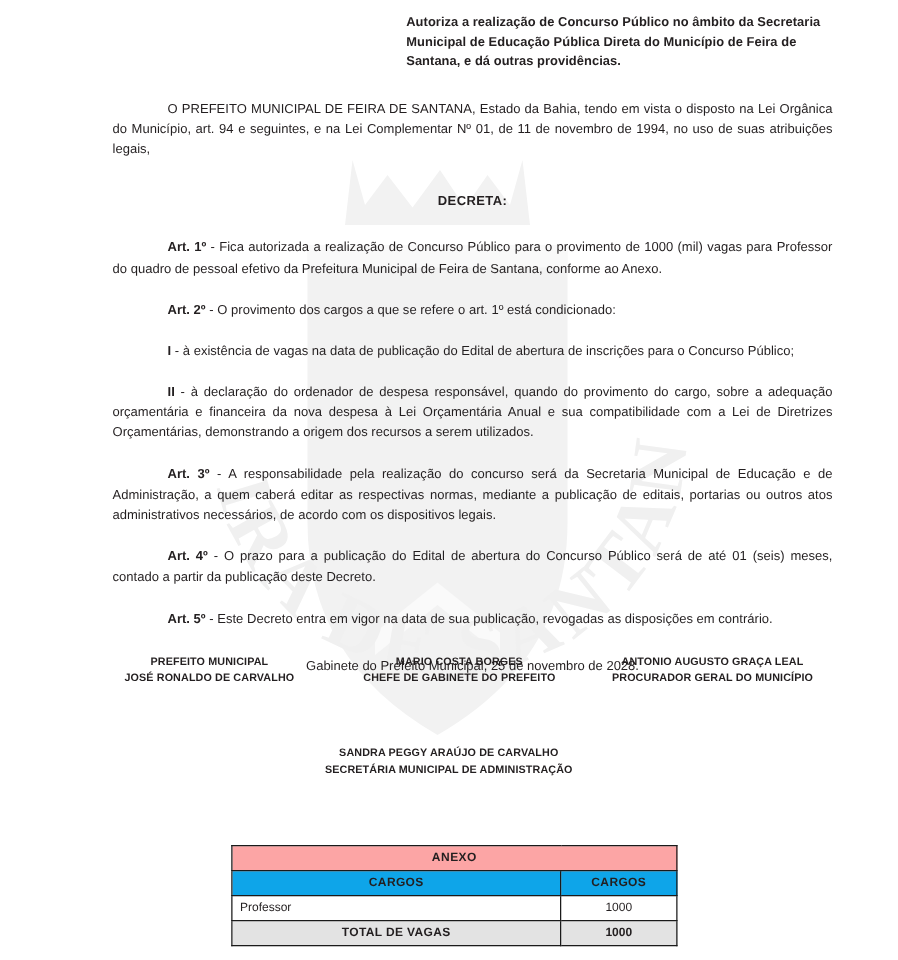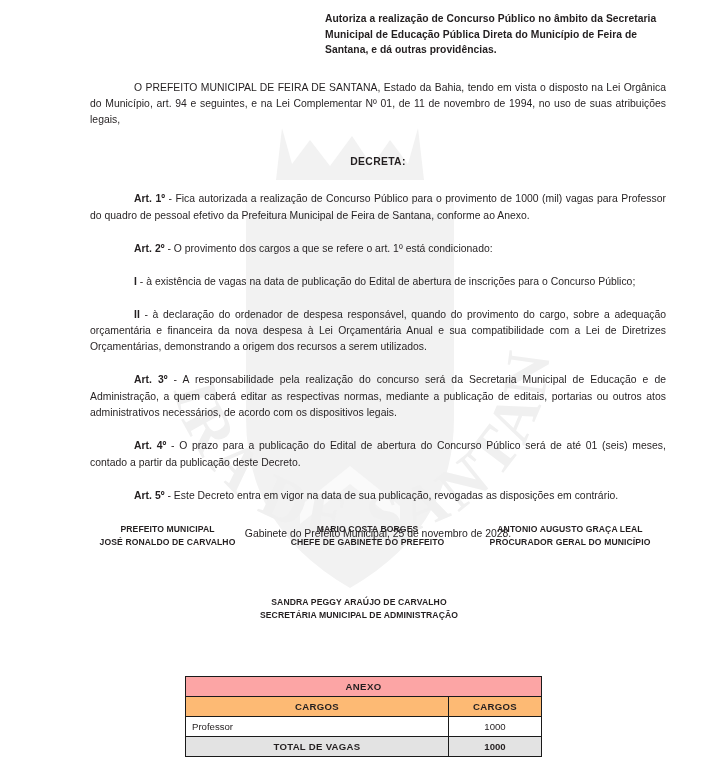--- a/index.html
+++ b/index.html
@@ -140,21 +140,21 @@
   }
   .t-title {
     text-align: center;
     font-weight: bold;
     background: #fca5a5;
     letter-spacing: .04em;
   }
   .t-head {
     text-align: center;
     font-weight: bold;
-    background: #fdba74;
+    background: #0ea5e9;
     letter-spacing: .03em;
   }
   .t-cell-left {
     text-align: left;
     background: #ffffff;
     font-weight: normal;
   }
   .t-cell-num {
     text-align: center;
     background: #ffffff;

